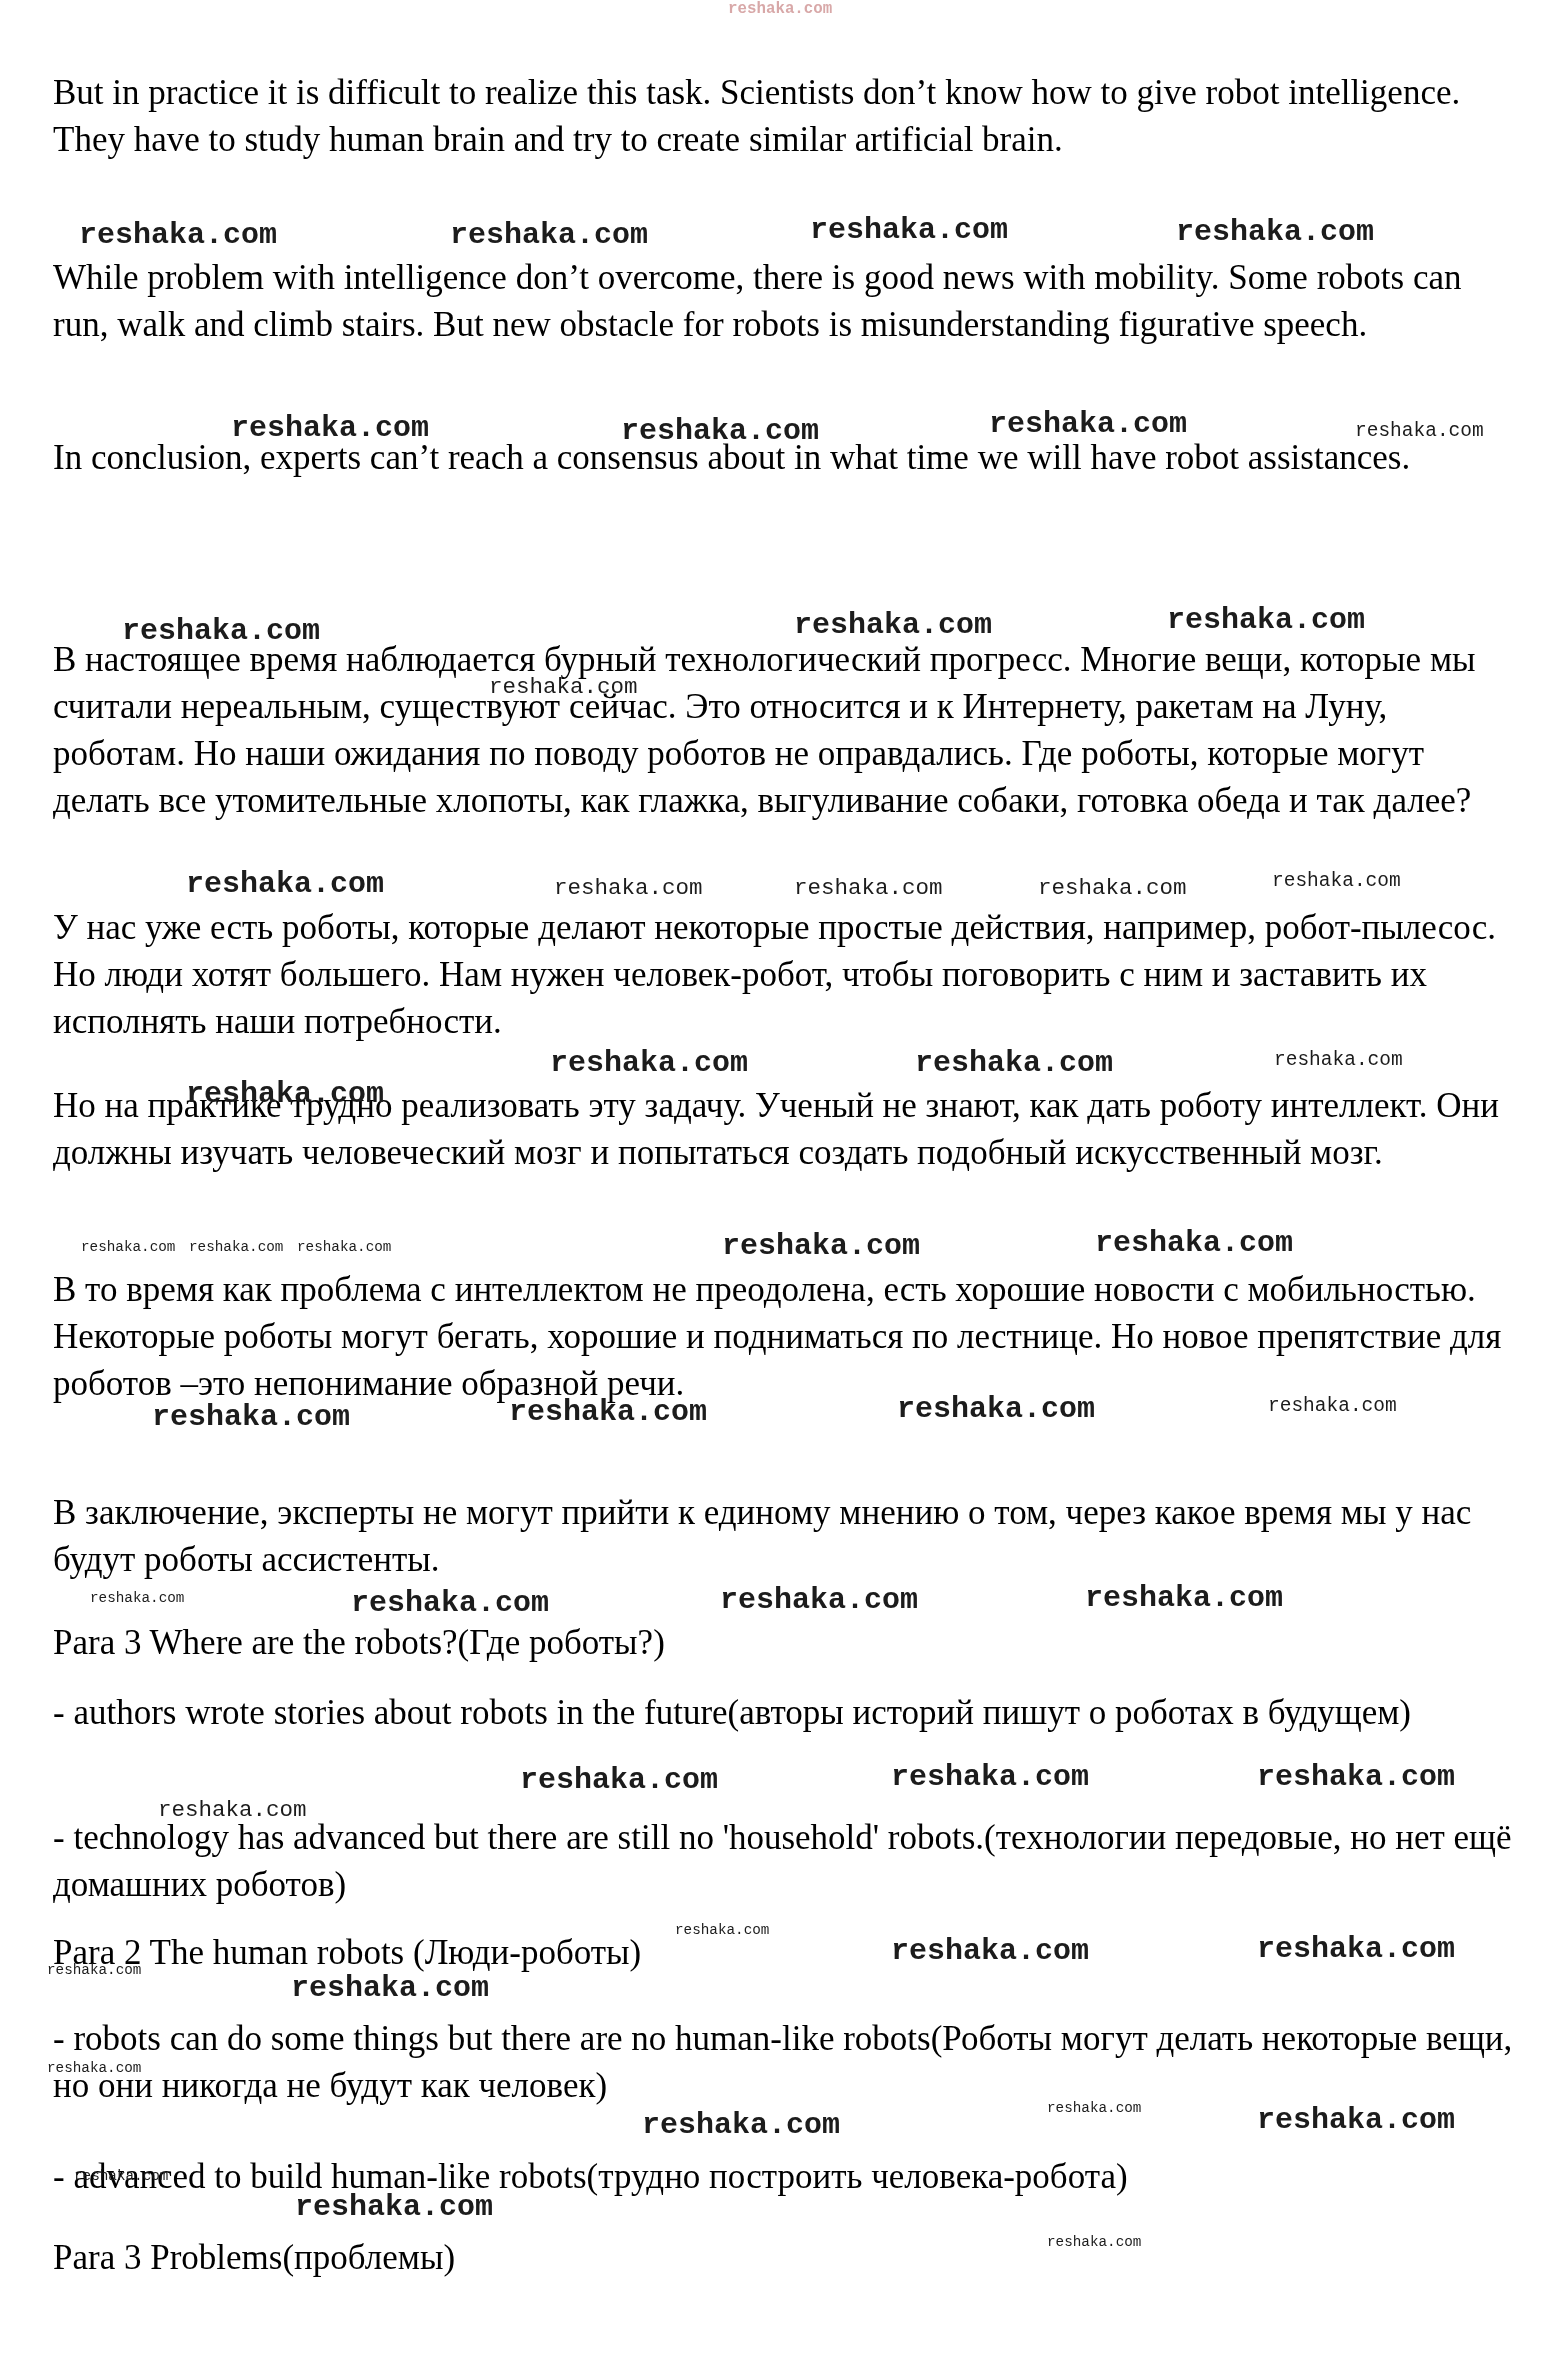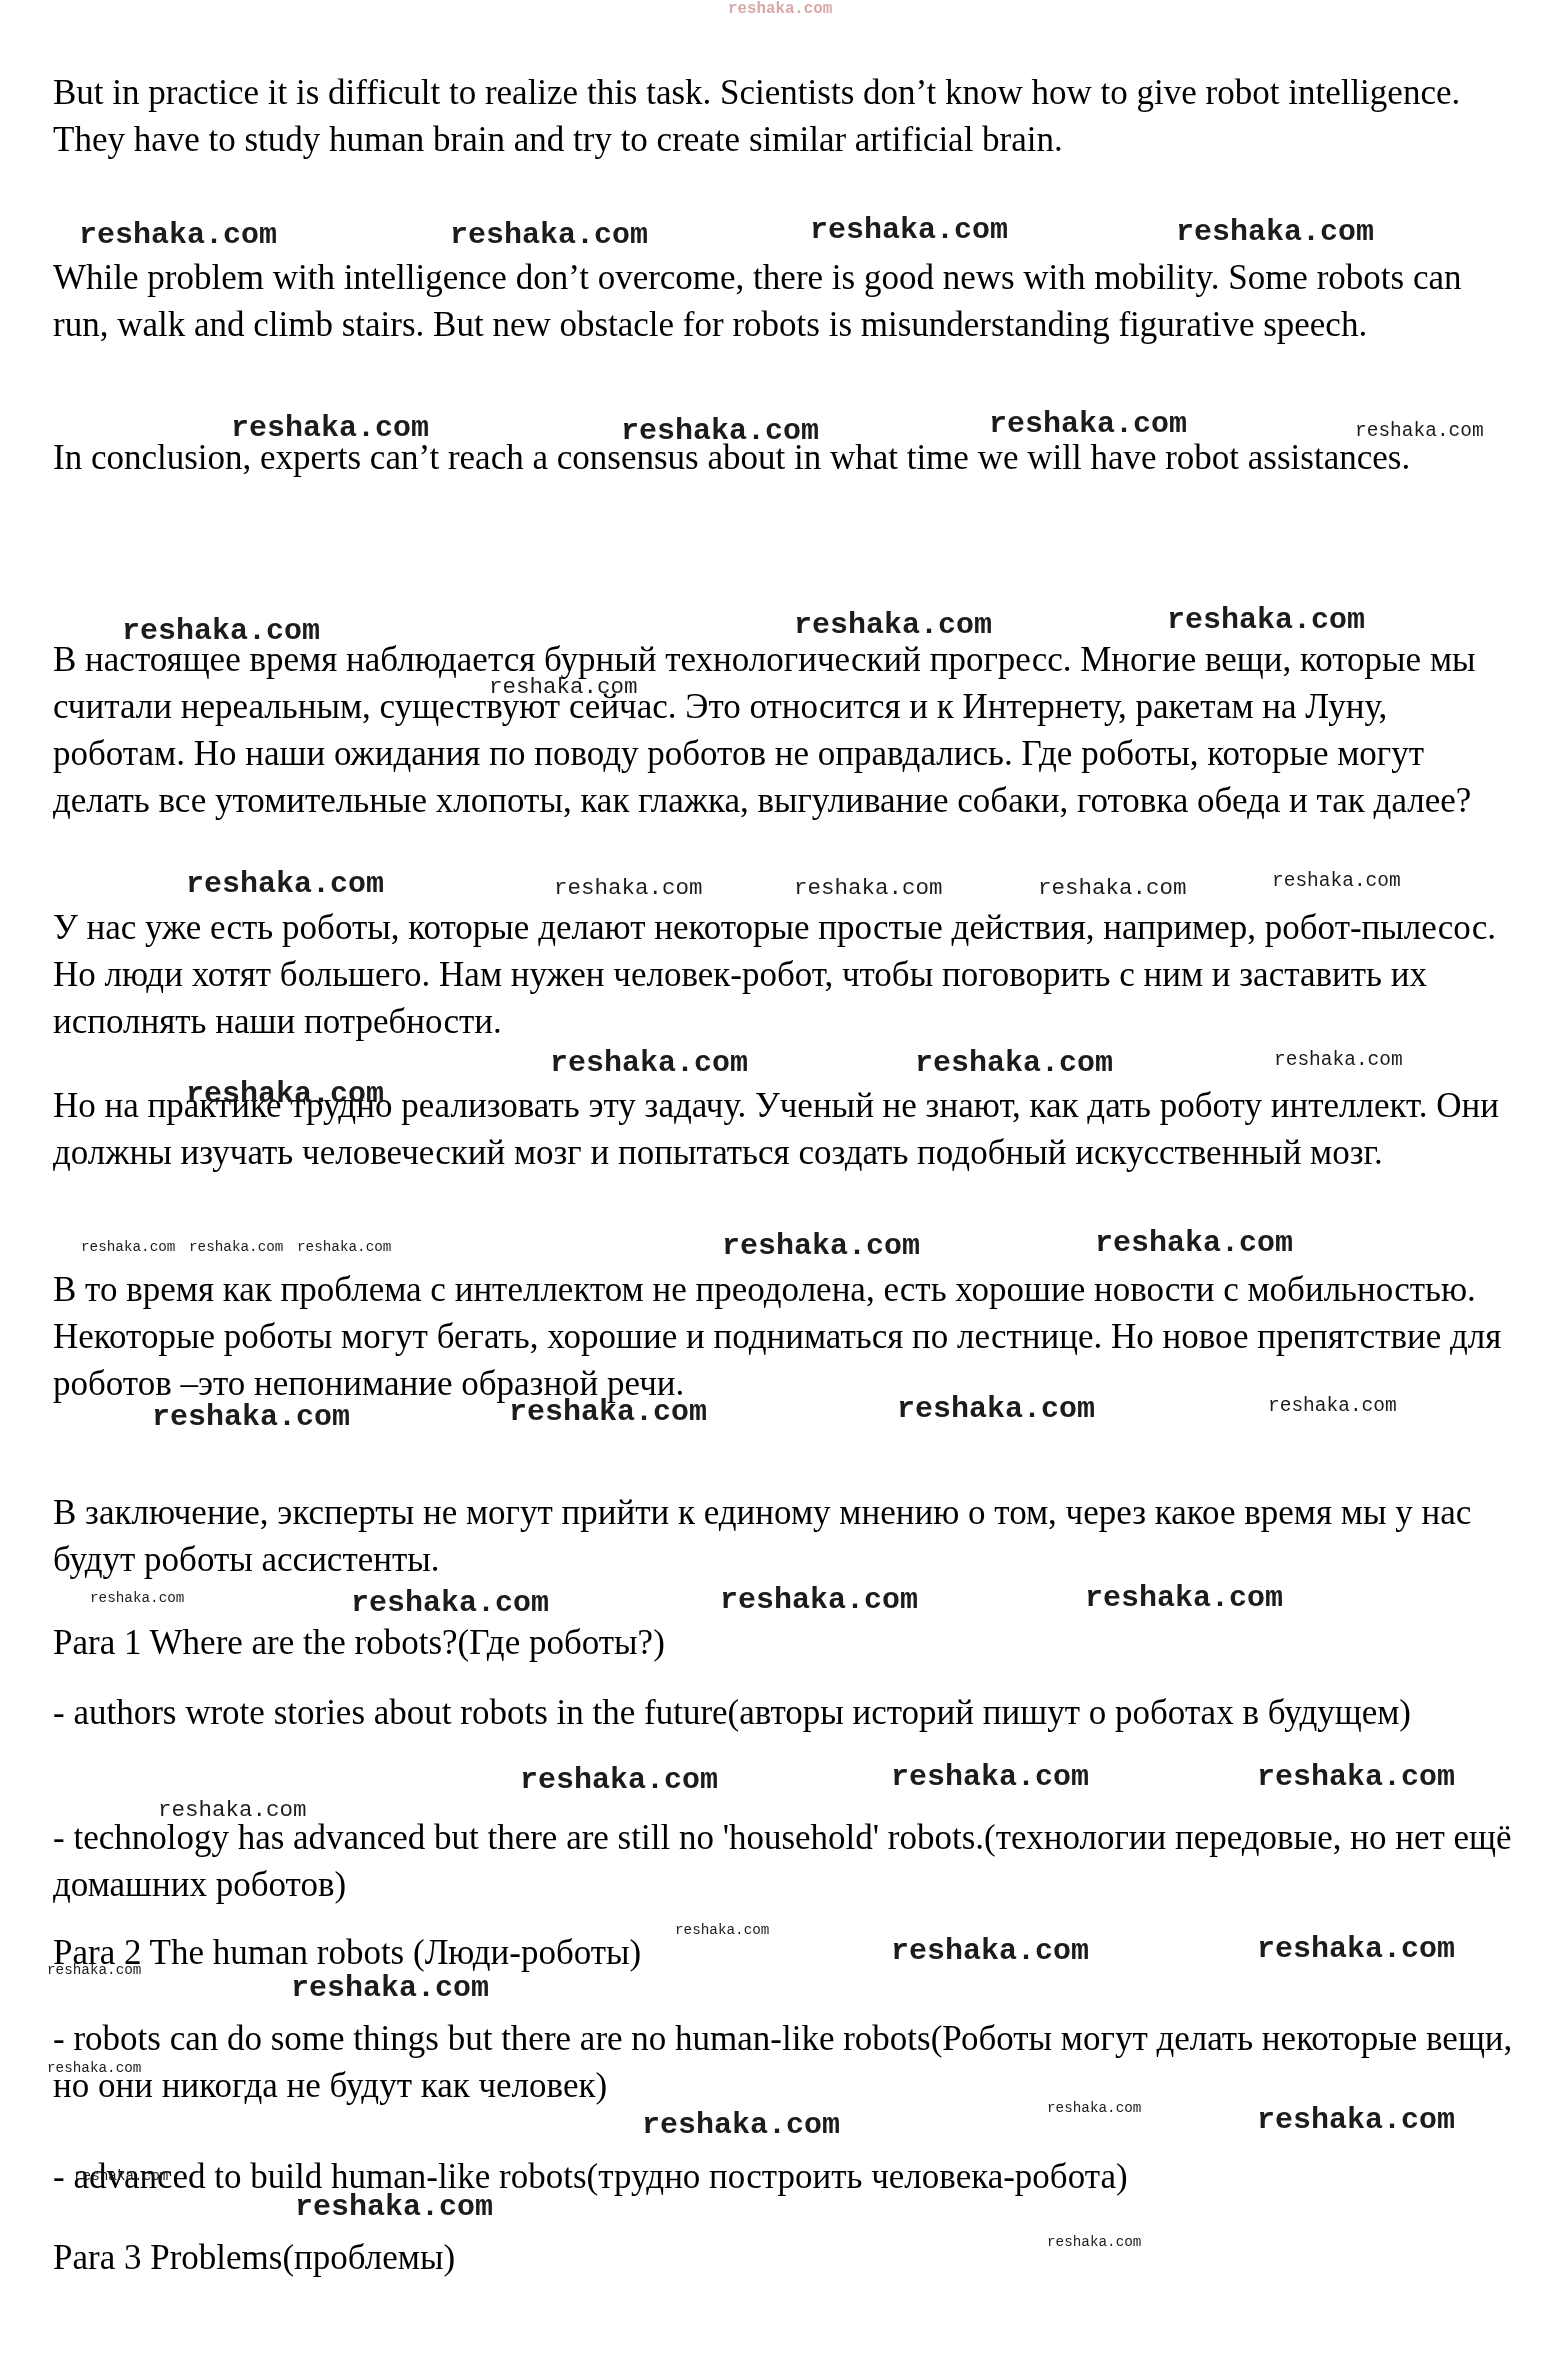--- a/index.html
+++ b/index.html
@@ -42,21 +42,21 @@
   <div class="text" style="top:254px">While problem with intelligence don’t overcome, there is good news with mobility. Some robots can run, walk and climb stairs. But new obstacle for robots is misunderstanding figurative speech.</div>
   <div class="text" style="top:69px">But in practice it is difficult to realize this task. Scientists don’t know how to give robot intelligence. They have to study human brain and try to create similar artificial brain.</div>
   <div class="text" style="top:434px">In conclusion, experts can’t reach a consensus about in what time we will have robot assistances.</div>
 
   <div class="text" style="top:636px">В настоящее время наблюдается бурный технологический прогресс. Многие вещи, которые мы считали нереальным, существуют сейчас. Это относится и к Интернету, ракетам на Луну, роботам. Но наши ожидания по поводу роботов не оправдались. Где роботы, которые могут делать все утомительные хлопоты, как глажка, выгуливание собаки, готовка обеда и так далее?</div>
   <div class="text" style="top:904px">У нас уже есть роботы, которые делают некоторые простые действия, например, робот-пылесос. Но люди хотят большего. Нам нужен человек-робот, чтобы поговорить с ним и заставить их исполнять наши потребности.</div>
   <div class="text" style="top:1082px">Но на практике трудно реализовать эту задачу. Ученый не знают, как дать роботу интеллект. Они должны изучать человеческий мозг и попытаться создать подобный искусственный мозг.</div>
   <div class="text" style="top:1266px">В то время как проблема с интеллектом не преодолена, есть хорошие новости с мобильностью. Некоторые роботы могут бегать, хорошие и подниматься по лестнице. Но новое препятствие для роботов –это непонимание образной речи.</div>
   <div class="text" style="top:1489px">В заключение, эксперты не могут прийти к единому мнению о том, через какое время мы у нас будут роботы ассистенты.</div>
 
-  <div class="text" style="top:1619px">Para 1 Where are the robots?(Где роботы?)</div>
+  <div class="text" style="top:1619px">Para 3 Where are the robots?(Где роботы?)</div>
   <div class="text" style="top:1689px">- authors wrote stories about robots in the future(авторы историй пишут о роботах в будущем)</div>
   <div class="text" style="top:1814px">- technology has advanced but there are still no 'household' robots.(технологии передовые, но нет ещё домашних роботов)</div>
 
   <div class="text" style="top:1929px">Para 2 The human robots (Люди-роботы)</div>
   <div class="text" style="top:2015px">- robots can do some things but there are no human-like robots(Роботы могут делать некоторые вещи, но они никогда не будут как человек)</div>
   <div class="text" style="top:2153px">- advanced to build human-like robots(трудно построить человека-робота)</div>
 
   <div class="text" style="top:2234px">Para 3 Problems(проблемы)</div>
 
   <span class="wm wm-xl" style="left:79px; top:218px">reshaka.com</span>

